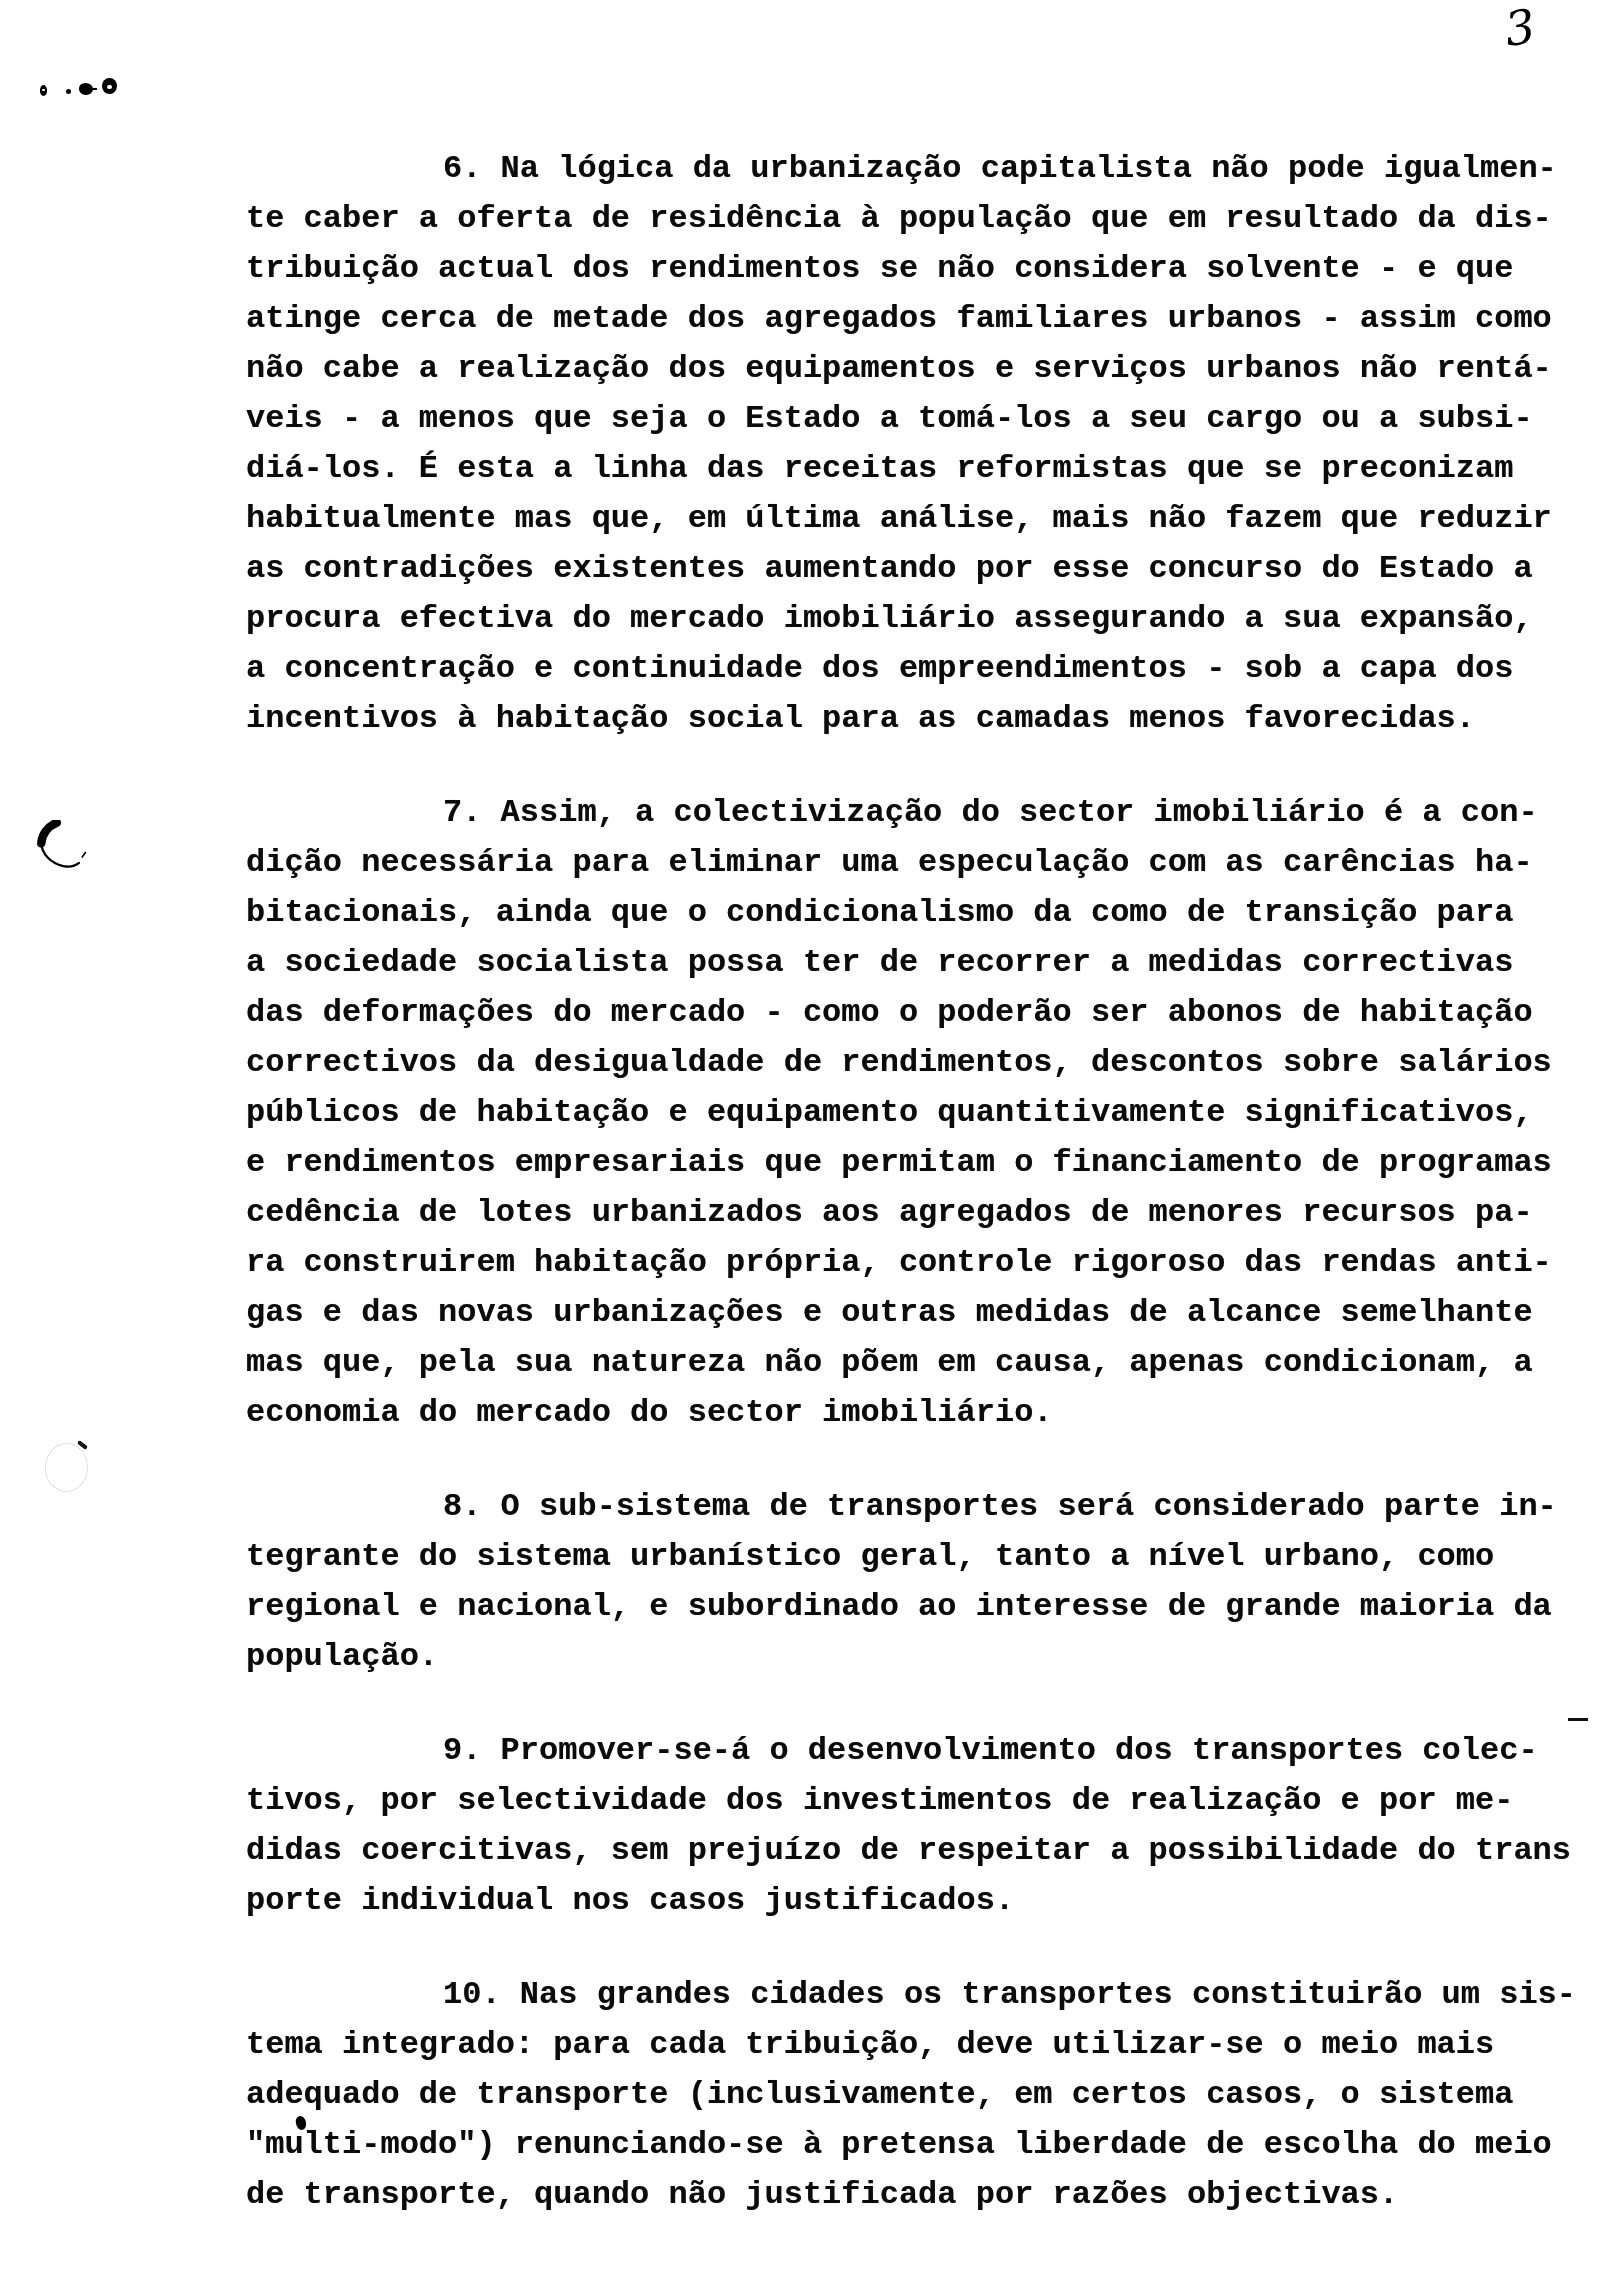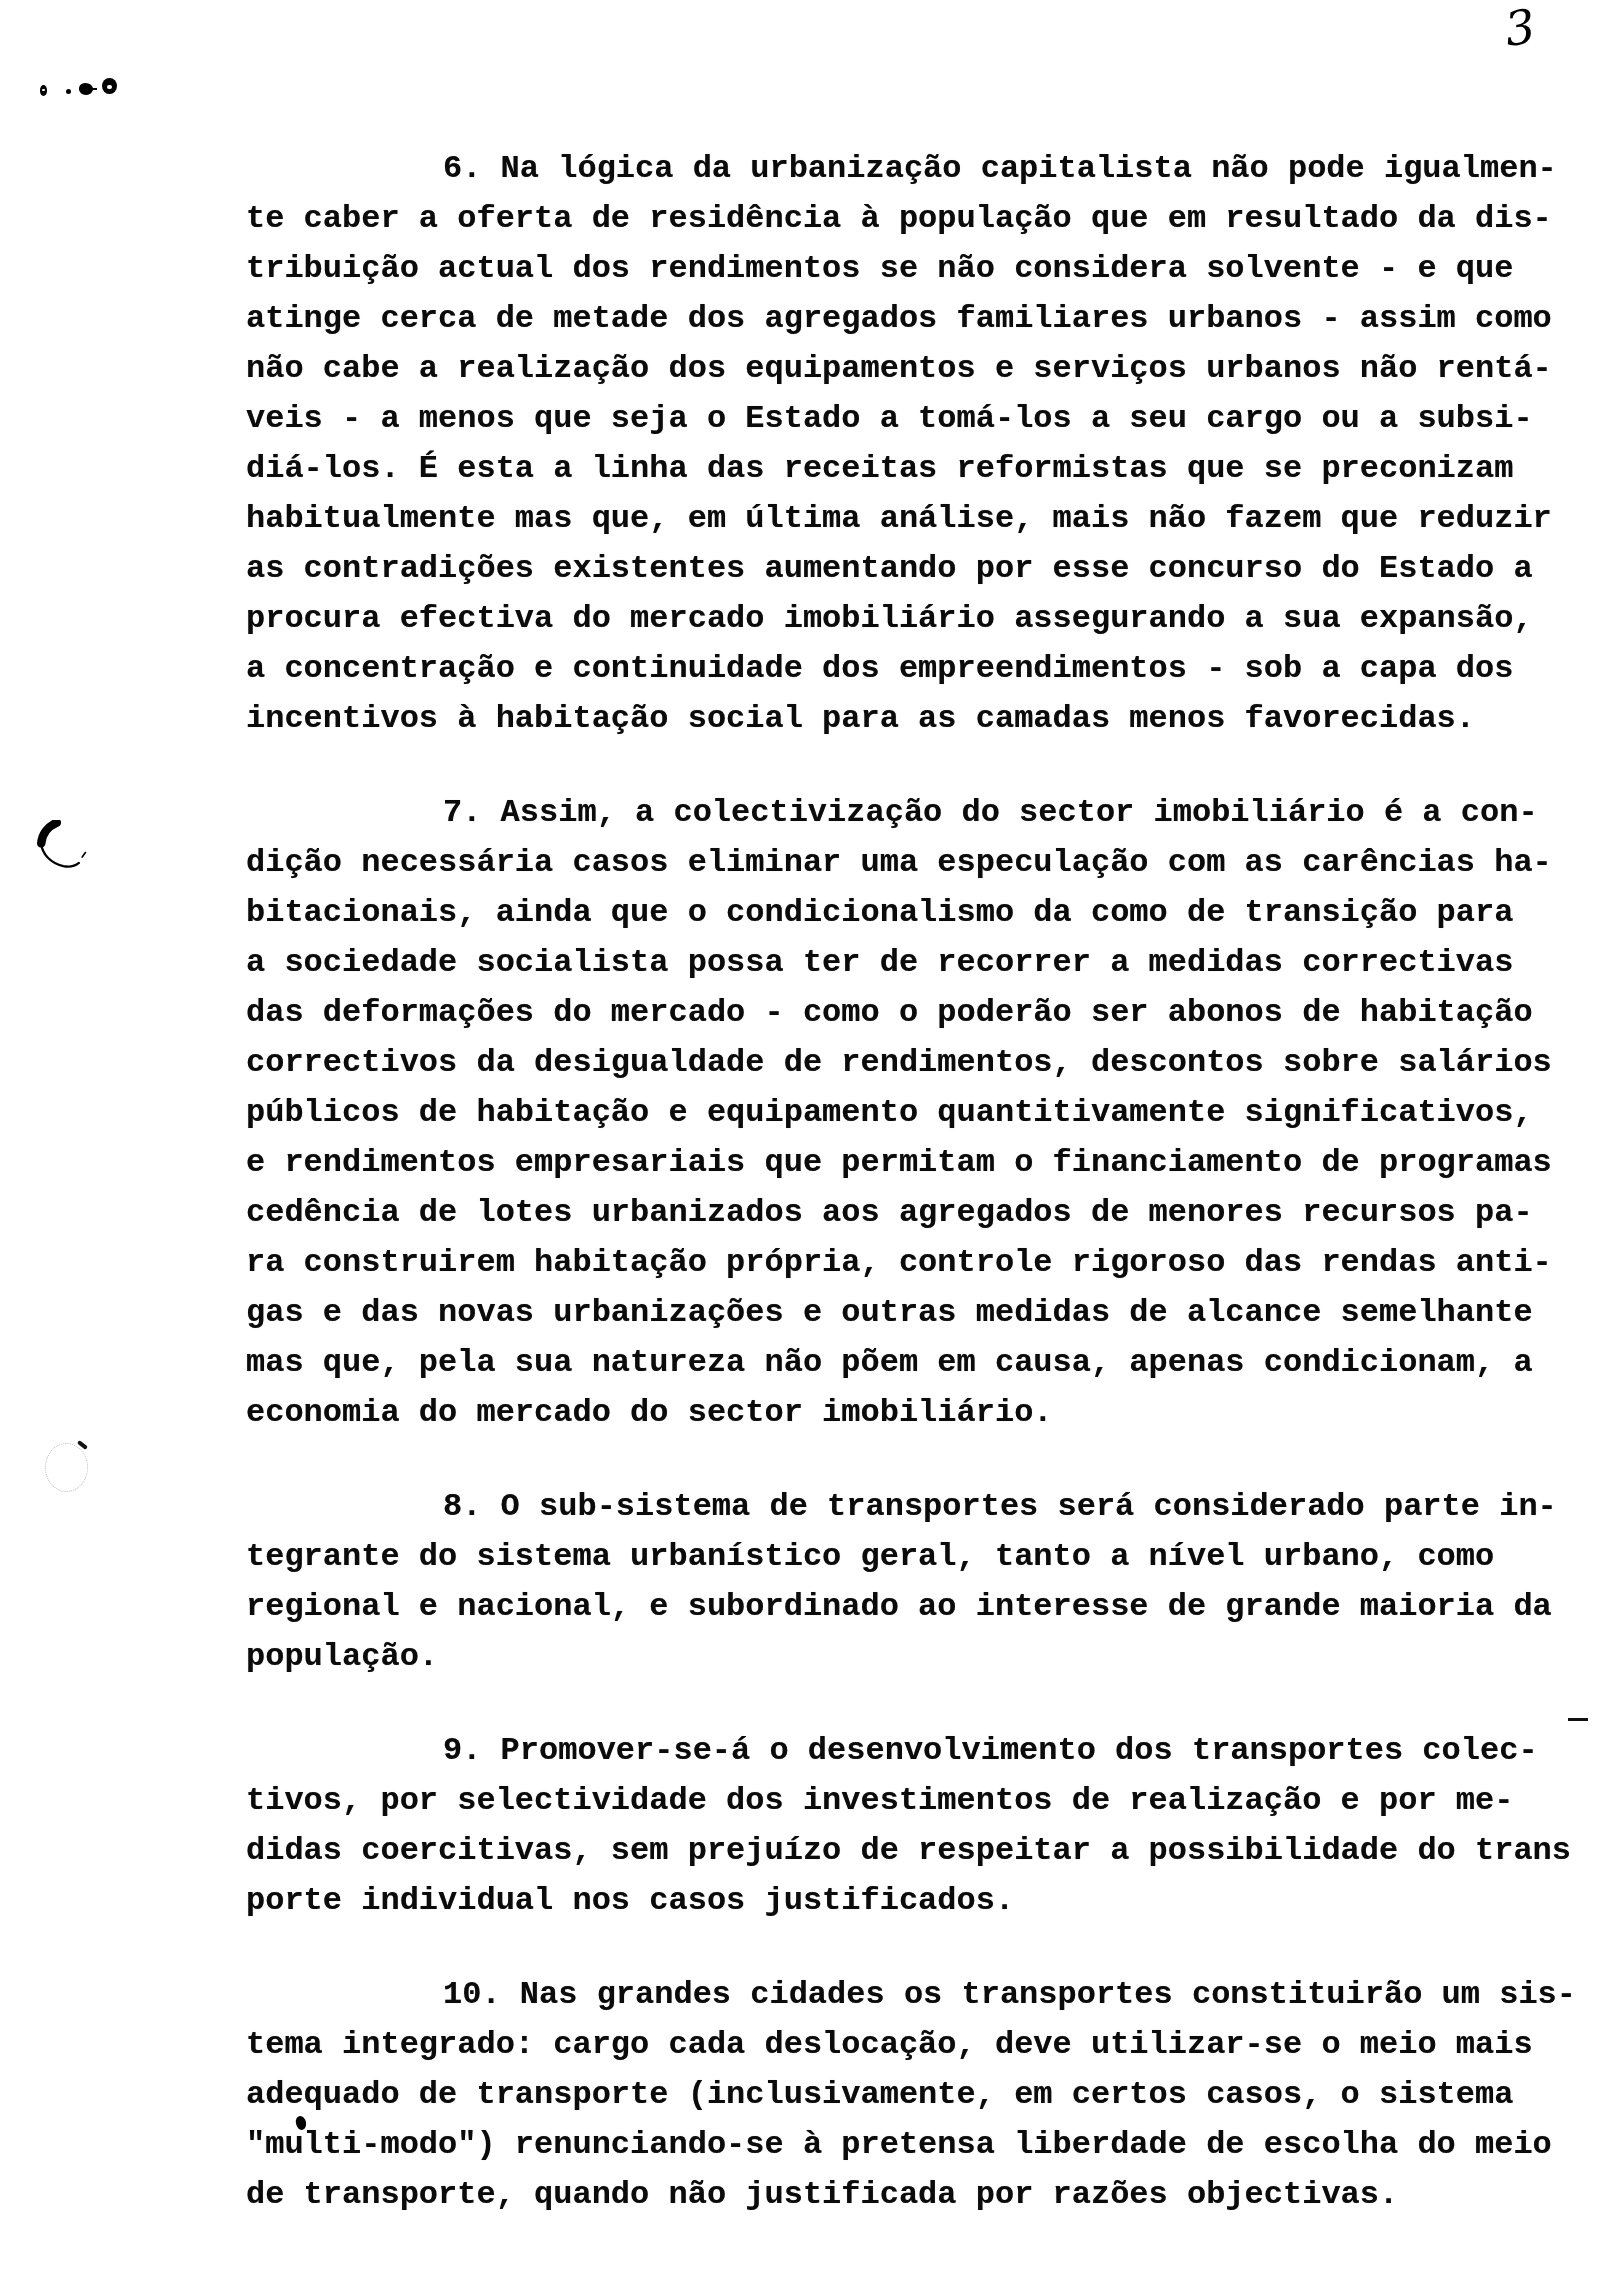--- a/index.html
+++ b/index.html
@@ -124,21 +124,21 @@
       <span class="line">diá-los. É esta a linha das receitas reformistas que se preconizam</span>
       <span class="line">habitualmente mas que, em última análise, mais não fazem que reduzir</span>
       <span class="line">as contradições existentes aumentando por esse concurso do Estado a</span>
       <span class="line">procura efectiva do mercado imobiliário assegurando a sua expansão,</span>
       <span class="line">a concentração e continuidade dos empreendimentos - sob a capa dos</span>
       <span class="line">incentivos à habitação social para as camadas menos favorecidas.</span>
     </p>
 
     <p class="para">
       <span class="line first">7. Assim, a colectivização do sector imobiliário é a con-</span>
-      <span class="line">dição necessária casos eliminar uma especulação com as carências ha-</span>
+      <span class="line">dição necessária para eliminar uma especulação com as carências ha-</span>
       <span class="line">bitacionais, ainda que o condicionalismo da como de transição para</span>
       <span class="line">a sociedade socialista possa ter de recorrer a medidas correctivas</span>
       <span class="line">das deformações do mercado - como o poderão ser abonos de habitação</span>
       <span class="line">correctivos da desigualdade de rendimentos, descontos sobre salários</span>
       <span class="line">públicos de habitação e equipamento quantitivamente significativos,</span>
       <span class="line">e rendimentos empresariais que permitam o financiamento de programas</span>
       <span class="line">cedência de lotes urbanizados aos agregados de menores recursos pa-</span>
       <span class="line">ra construirem habitação própria, controle rigoroso das rendas anti-</span>
       <span class="line">gas e das novas urbanizações e outras medidas de alcance semelhante</span>
       <span class="line">mas que, pela sua natureza não põem em causa, apenas condicionam, a</span>
@@ -154,21 +154,21 @@
 
     <p class="para">
       <span class="line first">9. Promover-se-á o desenvolvimento dos transportes colec-</span>
       <span class="line">tivos, por selectividade dos investimentos de realização e por me-</span>
       <span class="line">didas coercitivas, sem prejuízo de respeitar a possibilidade do trans</span>
       <span class="line">porte individual nos casos justificados.</span>
     </p>
 
     <p class="para">
       <span class="line first">10. Nas grandes cidades os transportes constituirão um sis-</span>
-      <span class="line">tema integrado: cargo cada deslocação, deve utilizar-se o meio mais</span>
+      <span class="line">tema integrado: para cada tribuição, deve utilizar-se o meio mais</span>
       <span class="line">adequado de transporte (inclusivamente, em certos casos, o sistema</span>
       <span class="line">"multi-modo") renunciando-se à pretensa liberdade de escolha do meio</span>
       <span class="line">de transporte, quando não justificada por razões objectivas.</span>
     </p>
 
   </main>
 </div>
 
 
 </body></html>

